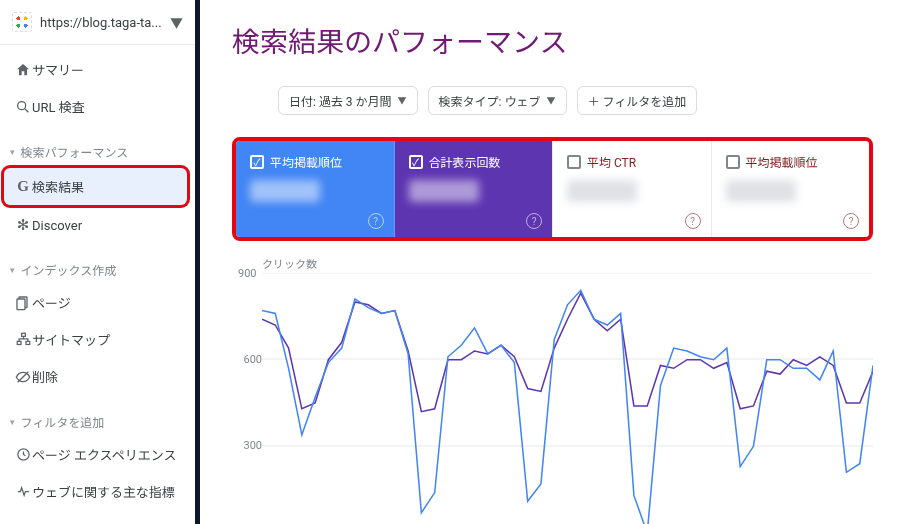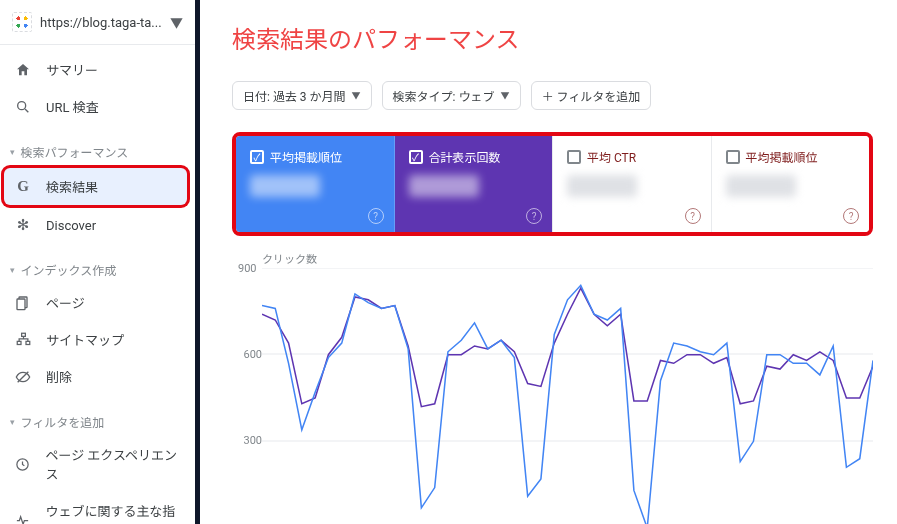--- a/index.html
+++ b/index.html
@@ -55,21 +55,20 @@
       color: #80868b;
       font-size: 12px;
     }
     .nav-heading .tri {
       font-size: 9px;
       color: #9aa0a6;
     }
     .nav-item {
       display: flex;
       align-items: center;
-      gap: 14px;
       padding: 9px 10px 9px 14px;
       font-size: 13px;
       color: #3c4043;
       cursor: pointer;
     }
     .nav-item.active {
       background: #e8f0fe;
       border-radius: 0 20px 20px 0;
       margin-right: 8px;
     }
@@ -86,29 +85,30 @@
       justify-content: center;
       color: #5f6368;
       font-size: 15px;
     }
     .main {
       flex: 1;
       padding: 20px 24px 0 32px;
       overflow: hidden;
     }
     .page-title {
-      font-size: 24px;
-      color: #ef4444;
+      font-size: 28px;
+      color: #701a75;
       font-weight: 400;
       margin-bottom: 26px;
     }
     .filter-row {
       display: flex;
       gap: 10px;
       margin-bottom: 22px;
+      margin-left: 46px;
     }
     .chip {
       border: 1px solid #dadce0;
       border-radius: 6px;
       padding: 5px 10px;
       font-size: 12px;
       color: #3c4043;
       display: inline-flex;
       align-items: center;
       gap: 6px;

